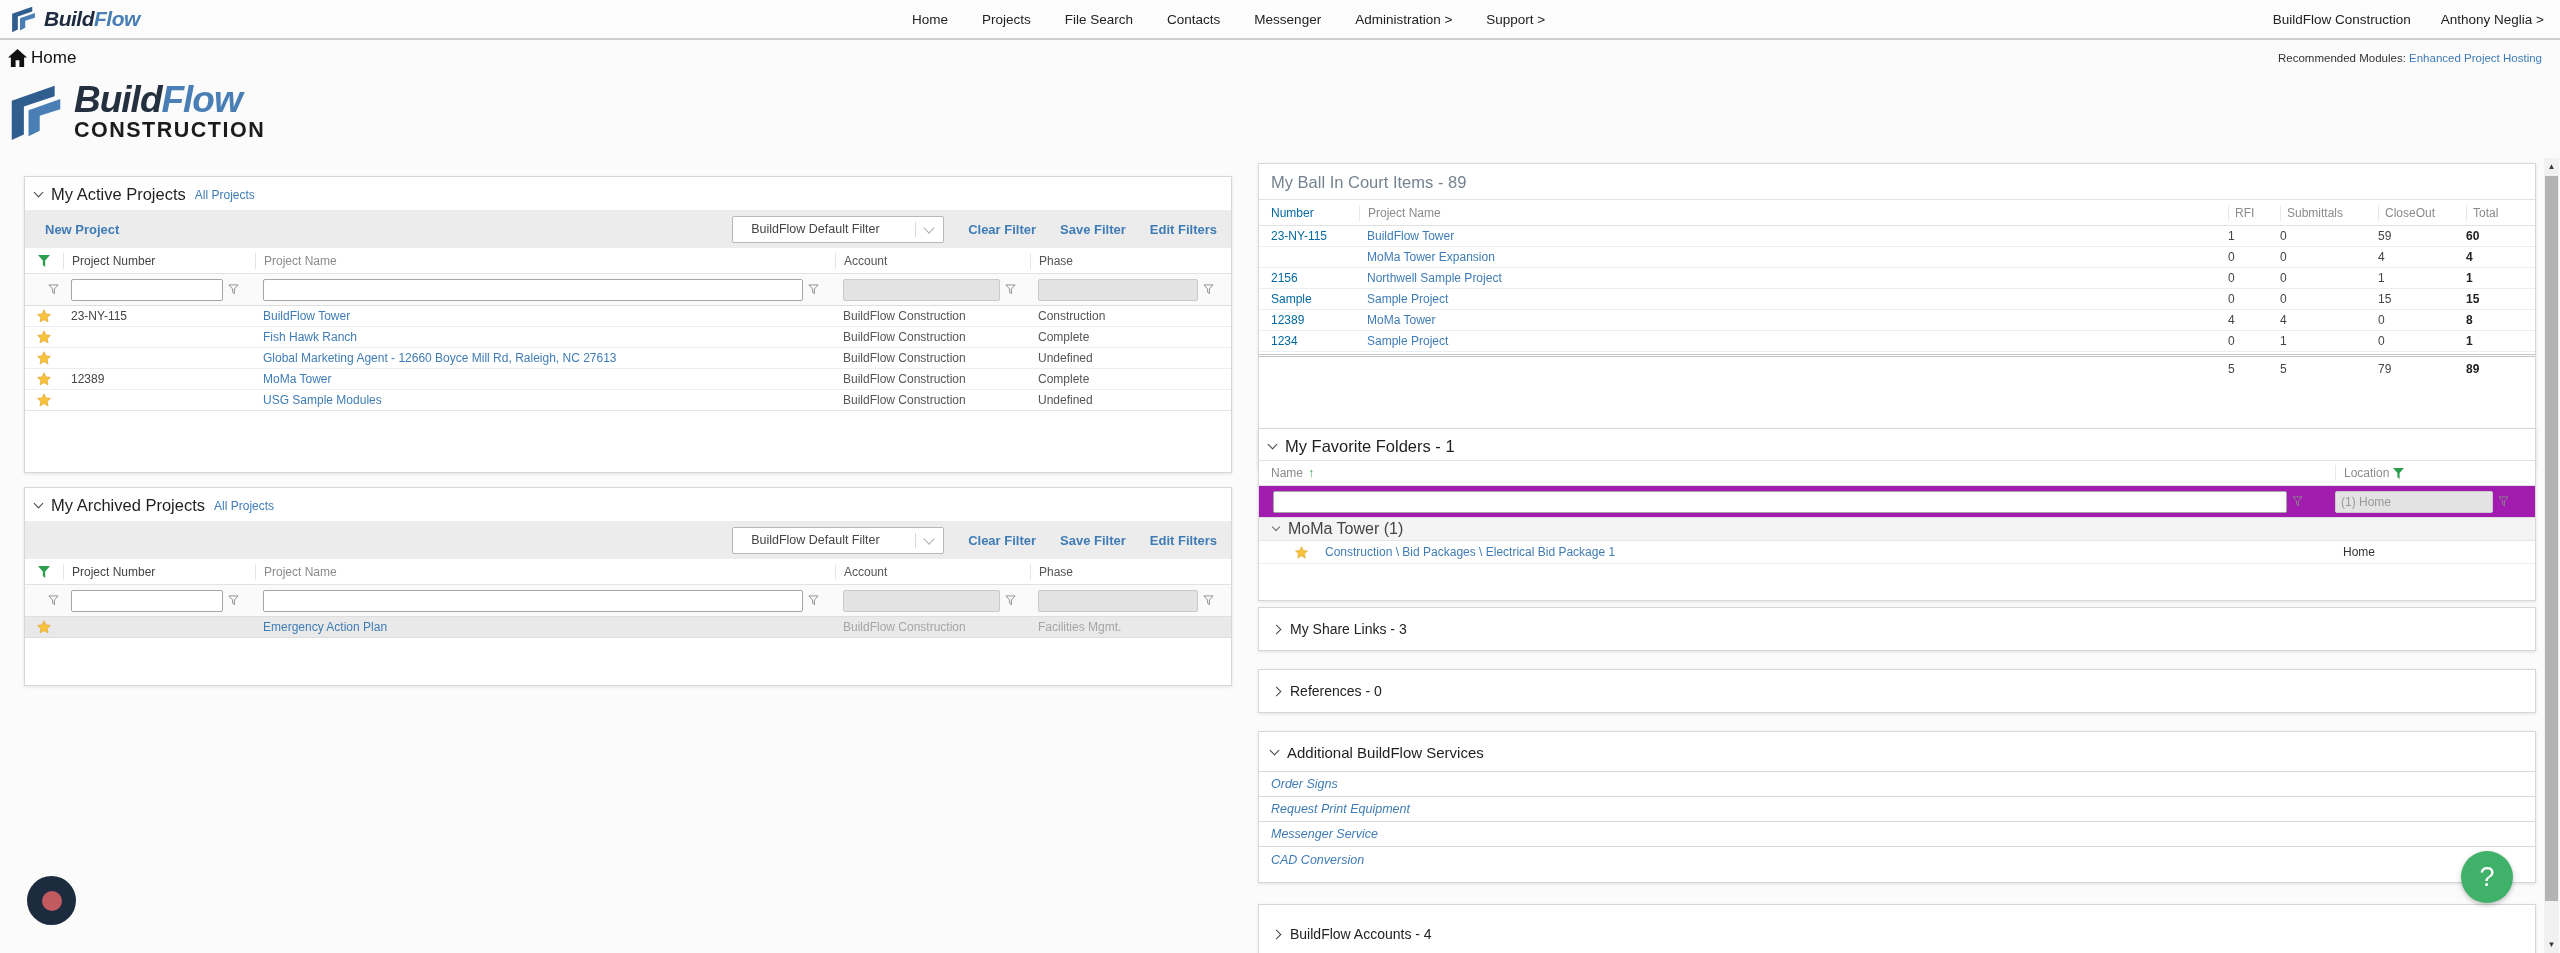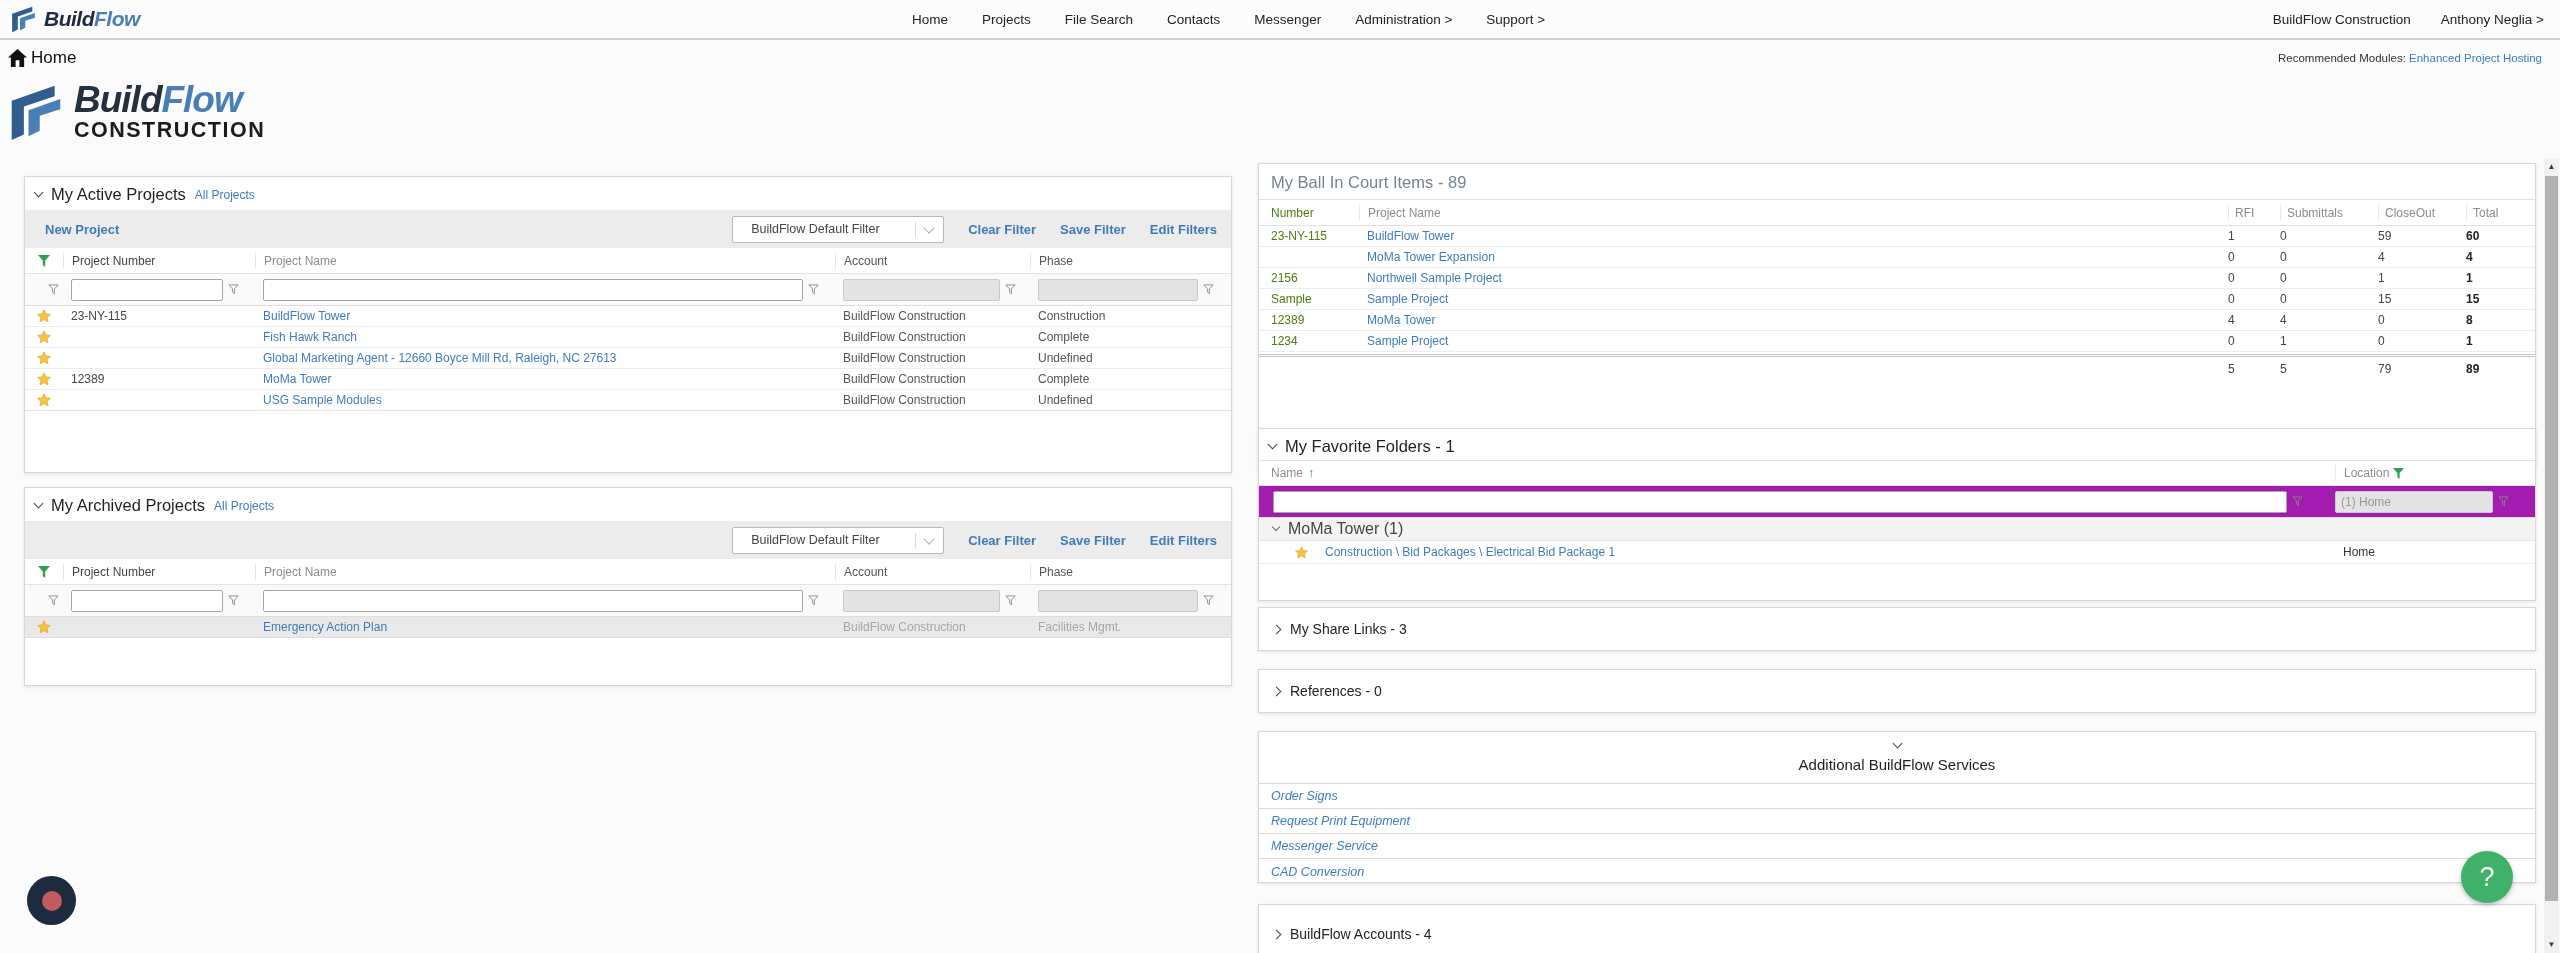--- a/index.html
+++ b/index.html
@@ -82,21 +82,21 @@
   .c-name  { width:580px; padding-left:8px; flex:0 0 auto; overflow:hidden; white-space:nowrap; }
   .c-acct  { width:195px; padding-left:8px; flex:0 0 auto; color:#555; }
   .c-phase { flex:1; padding-left:8px; color:#555; }
   .archived .pt-row { background:#e9e9e9; border-bottom:1px solid #ddd; }
   .archived .c-acct, .archived .c-phase { color:#a5a5a5; }
 
   
   .bic-title { font-size:16.5px; color:#75828f; padding:9px 12px 7px 12px; border-bottom:1px solid #e2e2e2; }
   .bic-colhead { height:26px; display:flex; align-items:center; font-size:12px; color:#8b8b8b; border-bottom:1px solid #e2e2e2; }
   .bic-row { height:21px; display:flex; align-items:center; font-size:12px; border-bottom:1px solid #e9eef3; }
-  .b-num   { width:100px; padding-left:12px; flex:0 0 auto; color:#4d7c0f; }
+  .b-num   { width:100px; padding-left:12px; flex:0 0 auto; color:#0369a1; }
   .b-name  { flex:1; padding-left:8px; overflow:hidden; white-space:nowrap; }
   .b-rfi   { width:52px; flex:0 0 auto; color:#444; }
   .b-sub   { width:98px; flex:0 0 auto; color:#444; }
   .b-close { width:88px; flex:0 0 auto; color:#444; }
   .b-total { width:69px; flex:0 0 auto; color:#222; font-weight:700; }
   .bic-colhead .b-rfi, .bic-colhead .b-sub, .bic-colhead .b-close, .bic-colhead .b-total { color:#8b8b8b; font-weight:400; border-left:1px solid #e8e8e8; height:16px; display:flex; align-items:center; padding-left:6px; }
   .bic-totals { height:26px; display:flex; align-items:center; font-size:12px; border-top:3px double #c3c3c3; margin-top:2px; }
 
   
   .ff-colhead { height:26px; display:flex; align-items:center; font-size:12px; color:#8b8b8b; border-top:1px solid #e2e2e2; border-bottom:1px solid #e2e2e2; }
@@ -105,21 +105,21 @@
   .ff-filter { height:32px; display:flex; align-items:center; border-bottom:1px solid #dedede; background:#a21caf; }
   .ff-group { height:23px; display:flex; align-items:center; gap:9px; padding-left:14px; font-size:16px; color:#444; background:#f4f4f4; border-bottom:1px solid #e6e6e6; }
   .ff-item { height:23px; display:flex; align-items:center; font-size:12px; border-bottom:1px solid #eaeff5; }
   .ff-item .star-slot { width:30px; margin-left:36px; display:flex; }
   .ff-item .loc { width:200px; flex:0 0 auto; color:#333; padding-left:8px; }
   .ff-item .pathlink { flex:1; }
   .up-arrow { color:#2e9e4f; font-size:12px; font-weight:700; }
 
   
   .collapsed-card { display:flex; align-items:center; gap:10px; padding:0 14px; font-size:14px; color:#222; }
-  .svc-head { display:flex; align-items:center; gap:9px; padding:12px 12px 10px 12px; border-bottom:1px solid #d9d9d9; font-size:15px; color:#1f1f1f;flex-direction:column; }
+  .svc-head { display:flex; align-items:center; gap:9px; padding:12px 12px 10px 12px; border-bottom:1px solid #d9d9d9; font-size:15px; color:#1f1f1f; }
   .svc-list { list-style:none;font-style:italic; }
   .svc-list li { height:25px; display:flex; align-items:center; padding-left:12px; border-bottom:1px solid #d9d9d9; }
   .svc-list li:last-child { border-bottom:none; }
   .svc-list a { font-size:12.5px; }
 
   
   .scrollbar { position:absolute; left:2544px; top:158px; width:15px; height:795px; background:#f1f1f1; }
   .sb-arrow { position:absolute; left:0; width:15px; height:15px; display:flex; align-items:center; justify-content:center; font-size:8px; color:#3a3a3a; cursor:pointer; }
   .sb-up { top:1px; }
   .sb-down { bottom:1px; }

